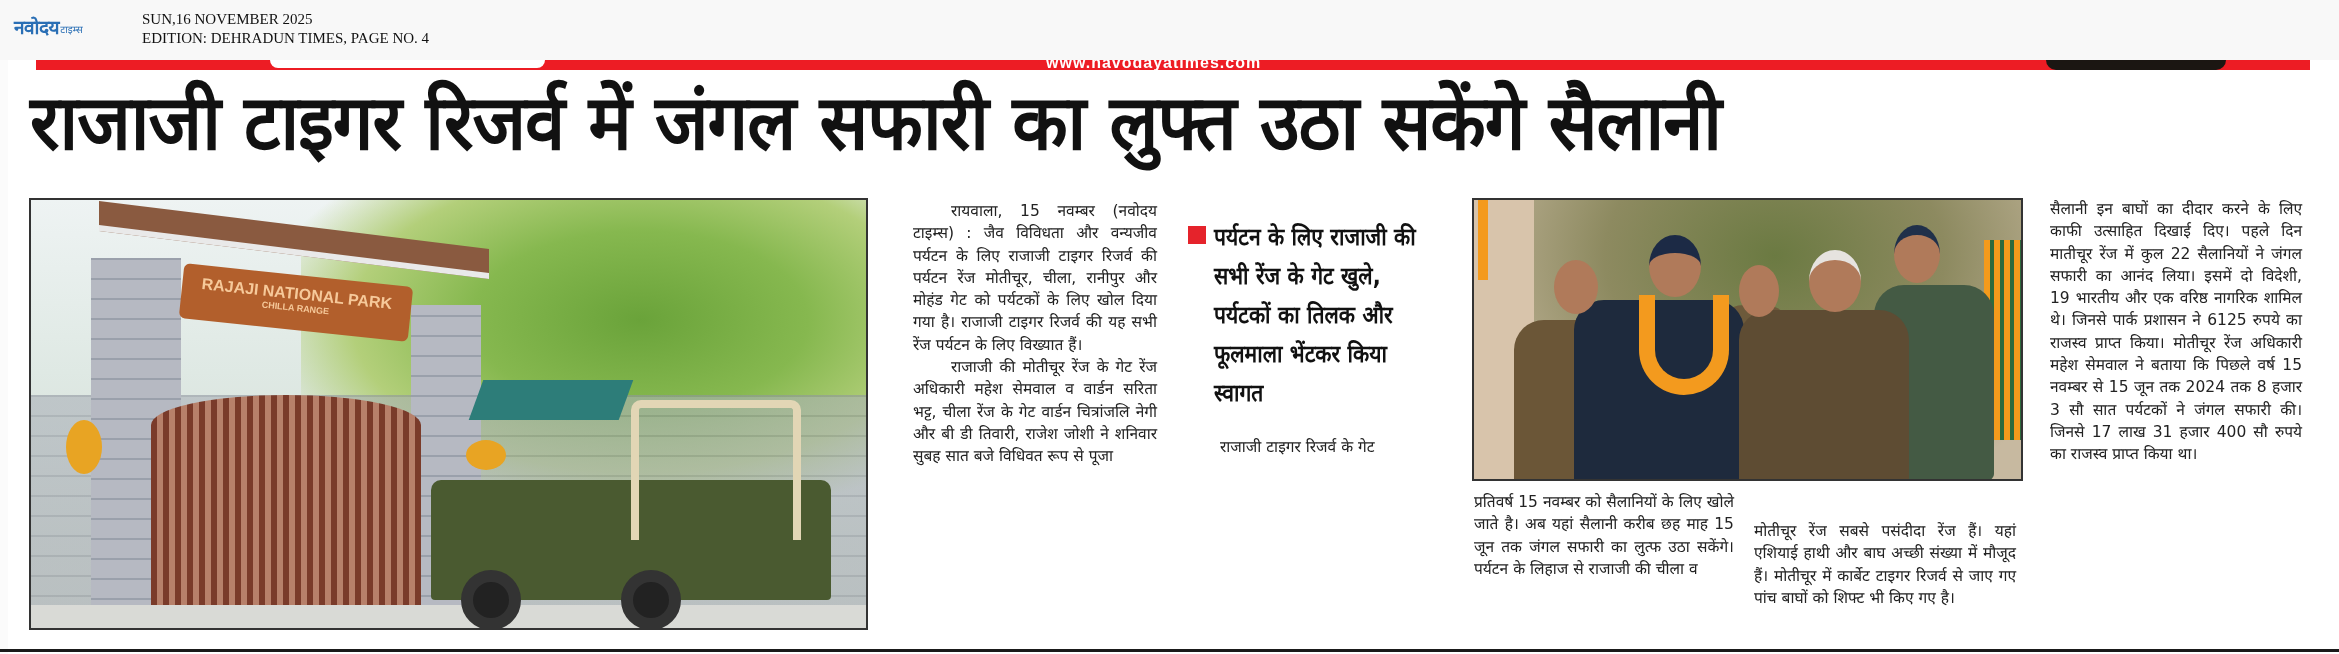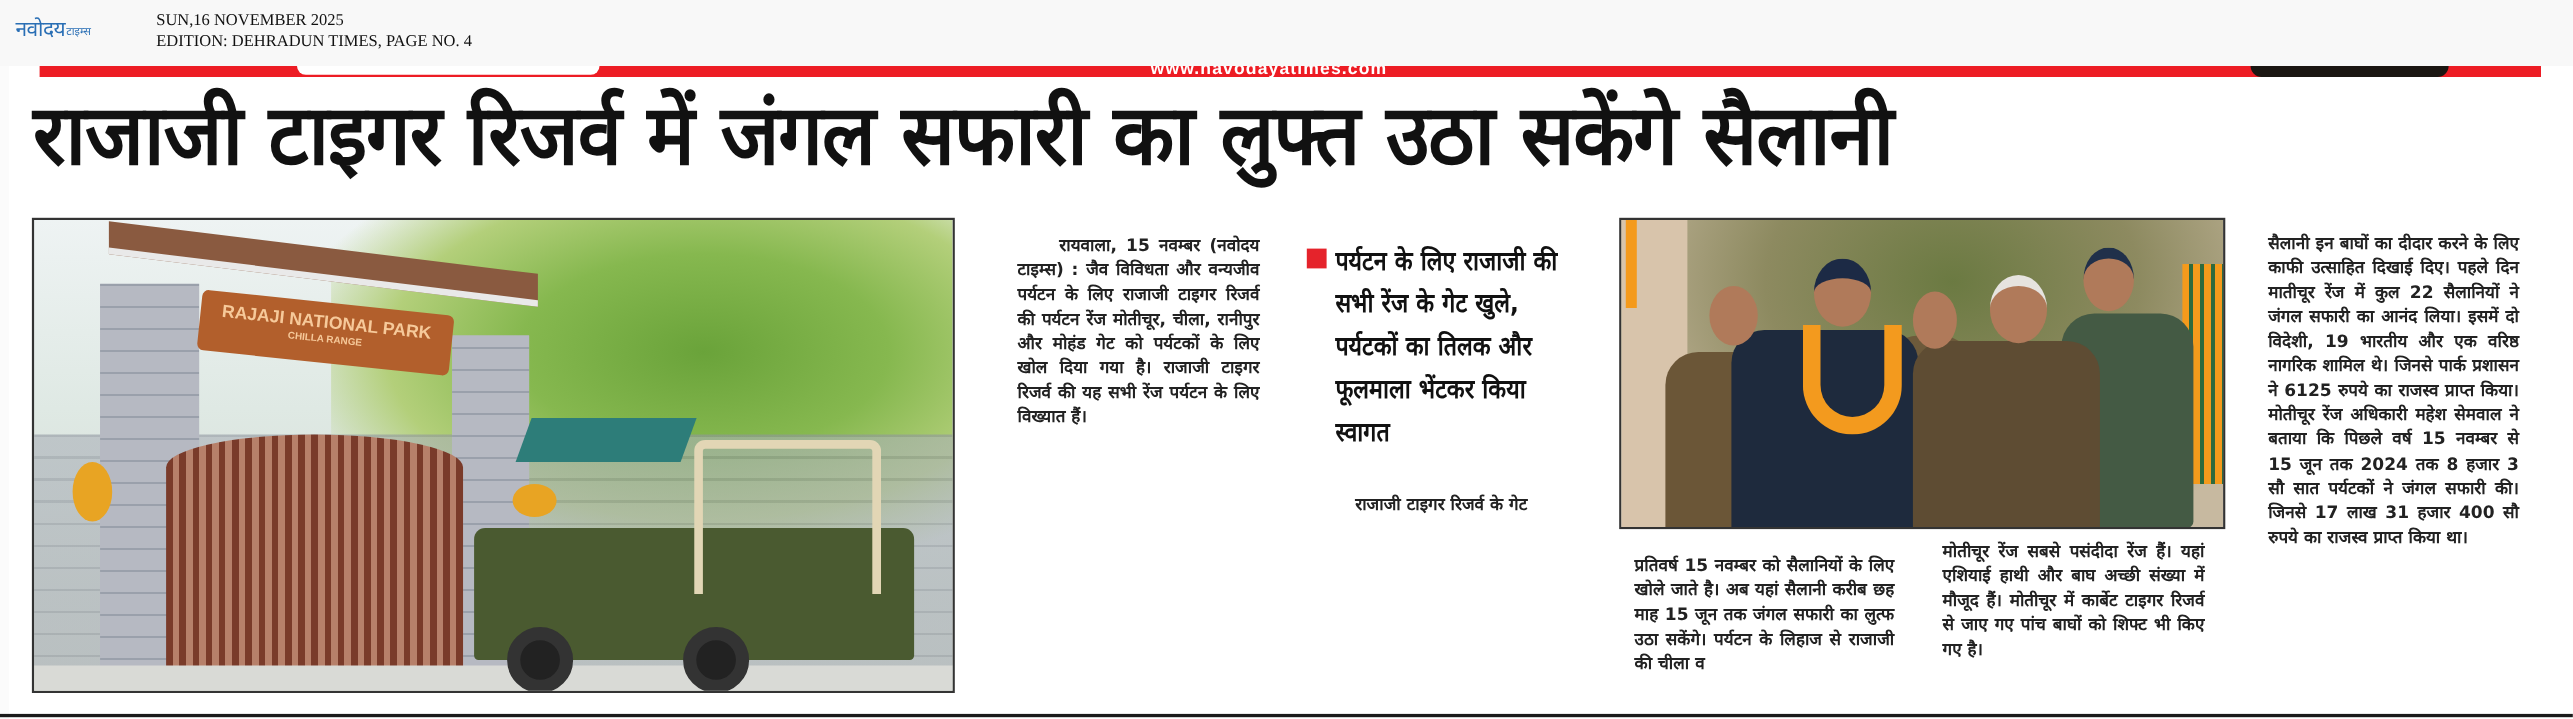--- a/index.html
+++ b/index.html
@@ -2,21 +2,21 @@
 <html><head>
   <meta charset="utf-8">
   <style>
     * { margin: 0; padding: 0; box-sizing: border-box; }
     html, body { width: 2339px; height: 654px; overflow: hidden; background: #ffffff; }
     body { position: relative; font-family: "DejaVu Sans", sans-serif; color: #1a1a1a; }
 
     
     .topbar { position: absolute; left: 0; top: 0; width: 2339px; height: 60px; background: #f8f8f8; z-index: 5; }
     .logo { position: absolute; left: 14px; top: 13px; height: 24px; display: flex; align-items: flex-end; }
-    .logo .main { font-family: "DejaVu Sans", sans-serif; font-weight: normal; font-size: 19px; color: #2a6fb5; letter-spacing: -0.5px; line-height: 20px; }
+    .logo .main { font-family: "DejaVu Sans", sans-serif; font-weight: bold; font-size: 19px; color: #2a6fb5; letter-spacing: -0.5px; line-height: 20px; }
     .logo .sub { font-family: Liberation Sans, sans-serif; font-size: 10px; color: #2a6fb5; margin-left: 1px; line-height: 14px; }
     .edition { position: absolute; left: 142px; top: 10px; font-family: Liberation Serif, serif; font-size: 15px; line-height: 19px; color: #111; }
 
     
     .redstrip { position: absolute; left: 36px; top: 60px; width: 2285px; height: 10px; background: #ed1c24; }
     .redstrip .pill { position: absolute; left: 234px; top: 0; width: 275px; height: 8px; background: #fff; border-radius: 0 0 8px 8px; }
     .redstrip .web { position: absolute; left: 1010px; top: -6px; color: #fff; font-family: "Liberation Sans", sans-serif; font-weight: bold; font-size: 16px; letter-spacing: 1px; }
     .redstrip .portrait { position: absolute; left: 2010px; top: 0; width: 180px; height: 10px; background: #1b1612; border-radius: 0 0 90px 90px; }
     .rightedge { position: absolute; left: 2310px; top: 60px; width: 29px; height: 594px; background: #fff; }
 
@@ -60,26 +60,26 @@
     .head { position: absolute; border-radius: 50%; background: #b07a5a; }
     .p2-h1 { left: 80px; top: 60px; width: 44px; height: 54px; }
     .p2-h2 { left: 175px; top: 35px; width: 52px; height: 62px; background: #b07a5a; border-top: 18px solid #1c2a45; }
     .p2-h3 { left: 265px; top: 65px; width: 40px; height: 52px; }
     .p2-h4 { left: 335px; top: 50px; width: 52px; height: 62px; border-top: 10px solid #e6e3df; }
     .p2-h5 { left: 420px; top: 25px; width: 46px; height: 58px; border-top: 10px solid #20304a; }
     .p2-garland { position: absolute; left: 165px; top: 95px; width: 90px; height: 100px; border: 16px solid #f39a1e; border-top: none; border-radius: 0 0 45px 45px; }
 
     
     .col { position: absolute; font-family: "DejaVu Sans", sans-serif; font-size: 15.5px; line-height: 22.3px; color: #222; text-align: justify; }
-    .col p { margin: 12px; font-weight: bold; }
+    .col p { margin: 0; }
     .col .indent { text-indent: 38px; }
     .col1 { left: 913px; top: 200px; width: 244px; }
     .col2 { left: 1182px; top: 436px; width: 262px; }
     .col3 { left: 1474px; top: 491px; width: 260px; }
-    .col4 { left: 1754px; top: 478px; width: 262px; }
+    .col4 { left: 1754px; top: 520px; width: 262px; }
     .col5 { left: 2050px; top: 198px; width: 252px; }
 
     
     .highlight { position: absolute; left: 1188px; top: 218px; width: 268px; }
     .highlight .bullet { position: absolute; left: 0; top: 8px; width: 18px; height: 18px; background: #e5232b; }
     .highlight .htext { position: absolute; left: 26px; top: 0; width: 250px; font-family: "DejaVu Sans", sans-serif; font-weight: bold; font-size: 24px; line-height: 39px; color: #111; transform-origin: left top; transform: scaleX(0.88); }
 
     
     .bottomrule { position: absolute; left: 0; top: 649px; width: 2339px; height: 3px; background: #1a1a1a; }
     .leftedge { position: absolute; left: 0; top: 60px; width: 8px; height: 594px; background: #fbfbfb; }
@@ -124,20 +124,21 @@
   <div class="p1-disc2"></div>
   <div class="p1-road"></div>
   <div class="p1-jeep"></div>
   <div class="p1-jeep-frame"></div>
   <div class="p1-wheel1"></div>
   <div class="p1-wheel2"></div>
 </div>
 
 <div class="col col1">
   <p class="indent">रायवाला, 15 नवम्बर (नवोदय टाइम्स) : जैव विविधता और वन्यजीव पर्यटन के लिए राजाजी टाइगर रिजर्व की पर्यटन रेंज मोतीचूर, चीला, रानीपुर और मोहंड गेट को पर्यटकों के लिए खोल दिया गया है। राजाजी टाइगर रिजर्व की यह सभी रेंज पर्यटन के लिए विख्यात हैं।</p>
+  <p class="indent">राजाजी की मोतीचूर रेंज के गेट रेंज अधिकारी महेश सेमवाल व वार्डन सरिता भट्ट, चीला रेंज के गेट वार्डन चित्रांजलि नेगी और बी डी तिवारी, राजेश जोशी ने शनिवार सुबह सात बजे विधिवत रूप से पूजा</p>
 </div>
 
 <div class="highlight">
   <div class="bullet"></div>
   <div class="htext">पर्यटन के लिए राजाजी की सभी रेंज के गेट खुले, पर्यटकों का तिलक और फूलमाला भेंटकर किया स्वागत</div>
 </div>
 
 <div class="col col2">
   <p class="indent">राजाजी टाइगर रिजर्व के गेट</p>
 </div>

